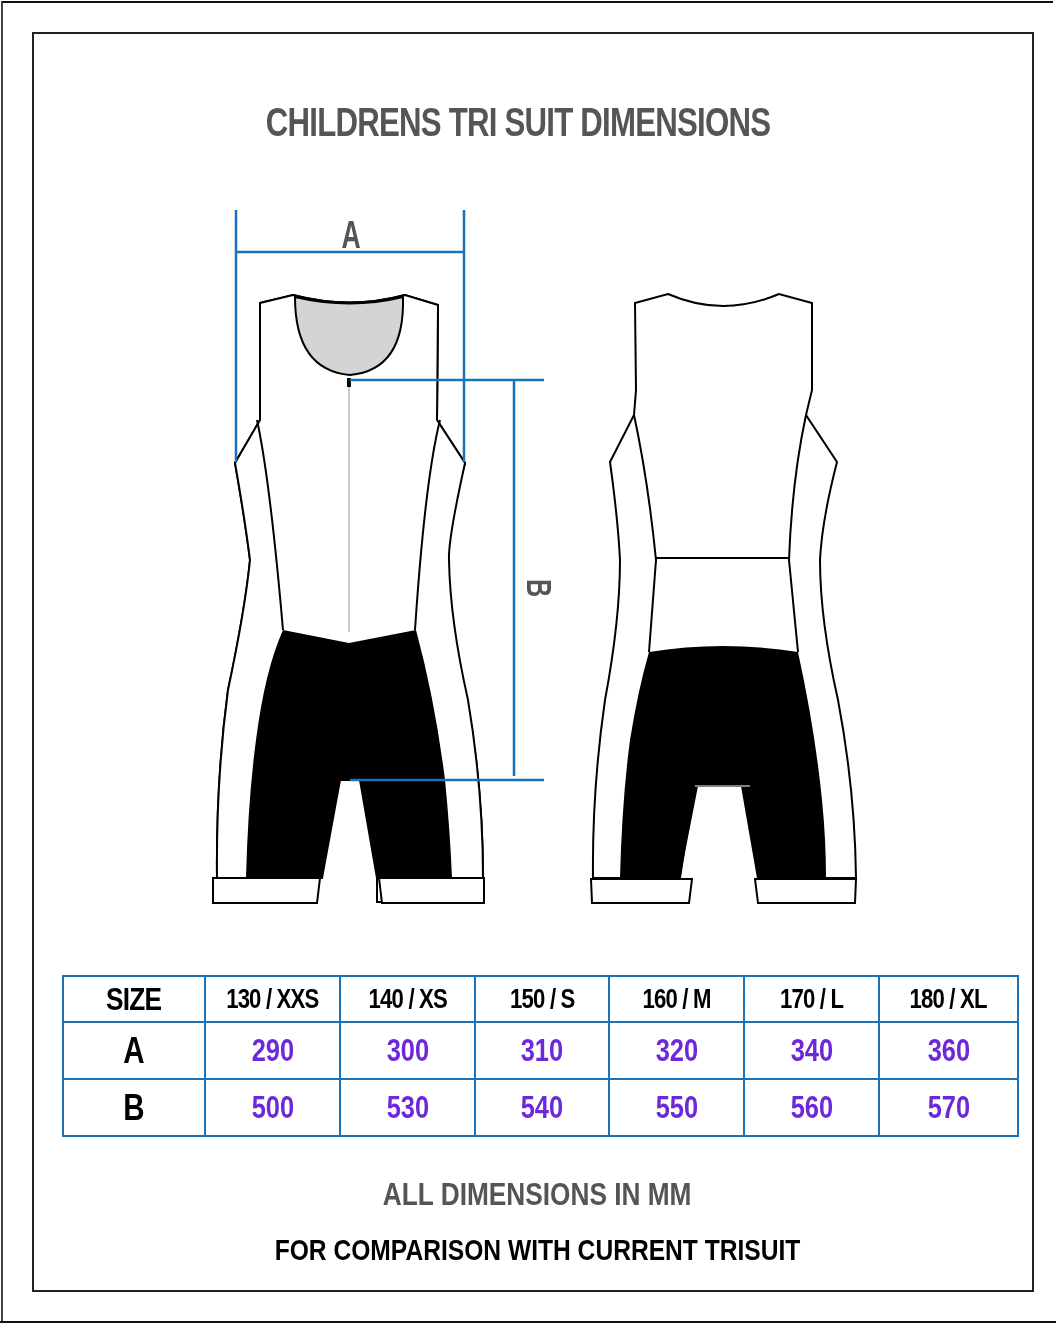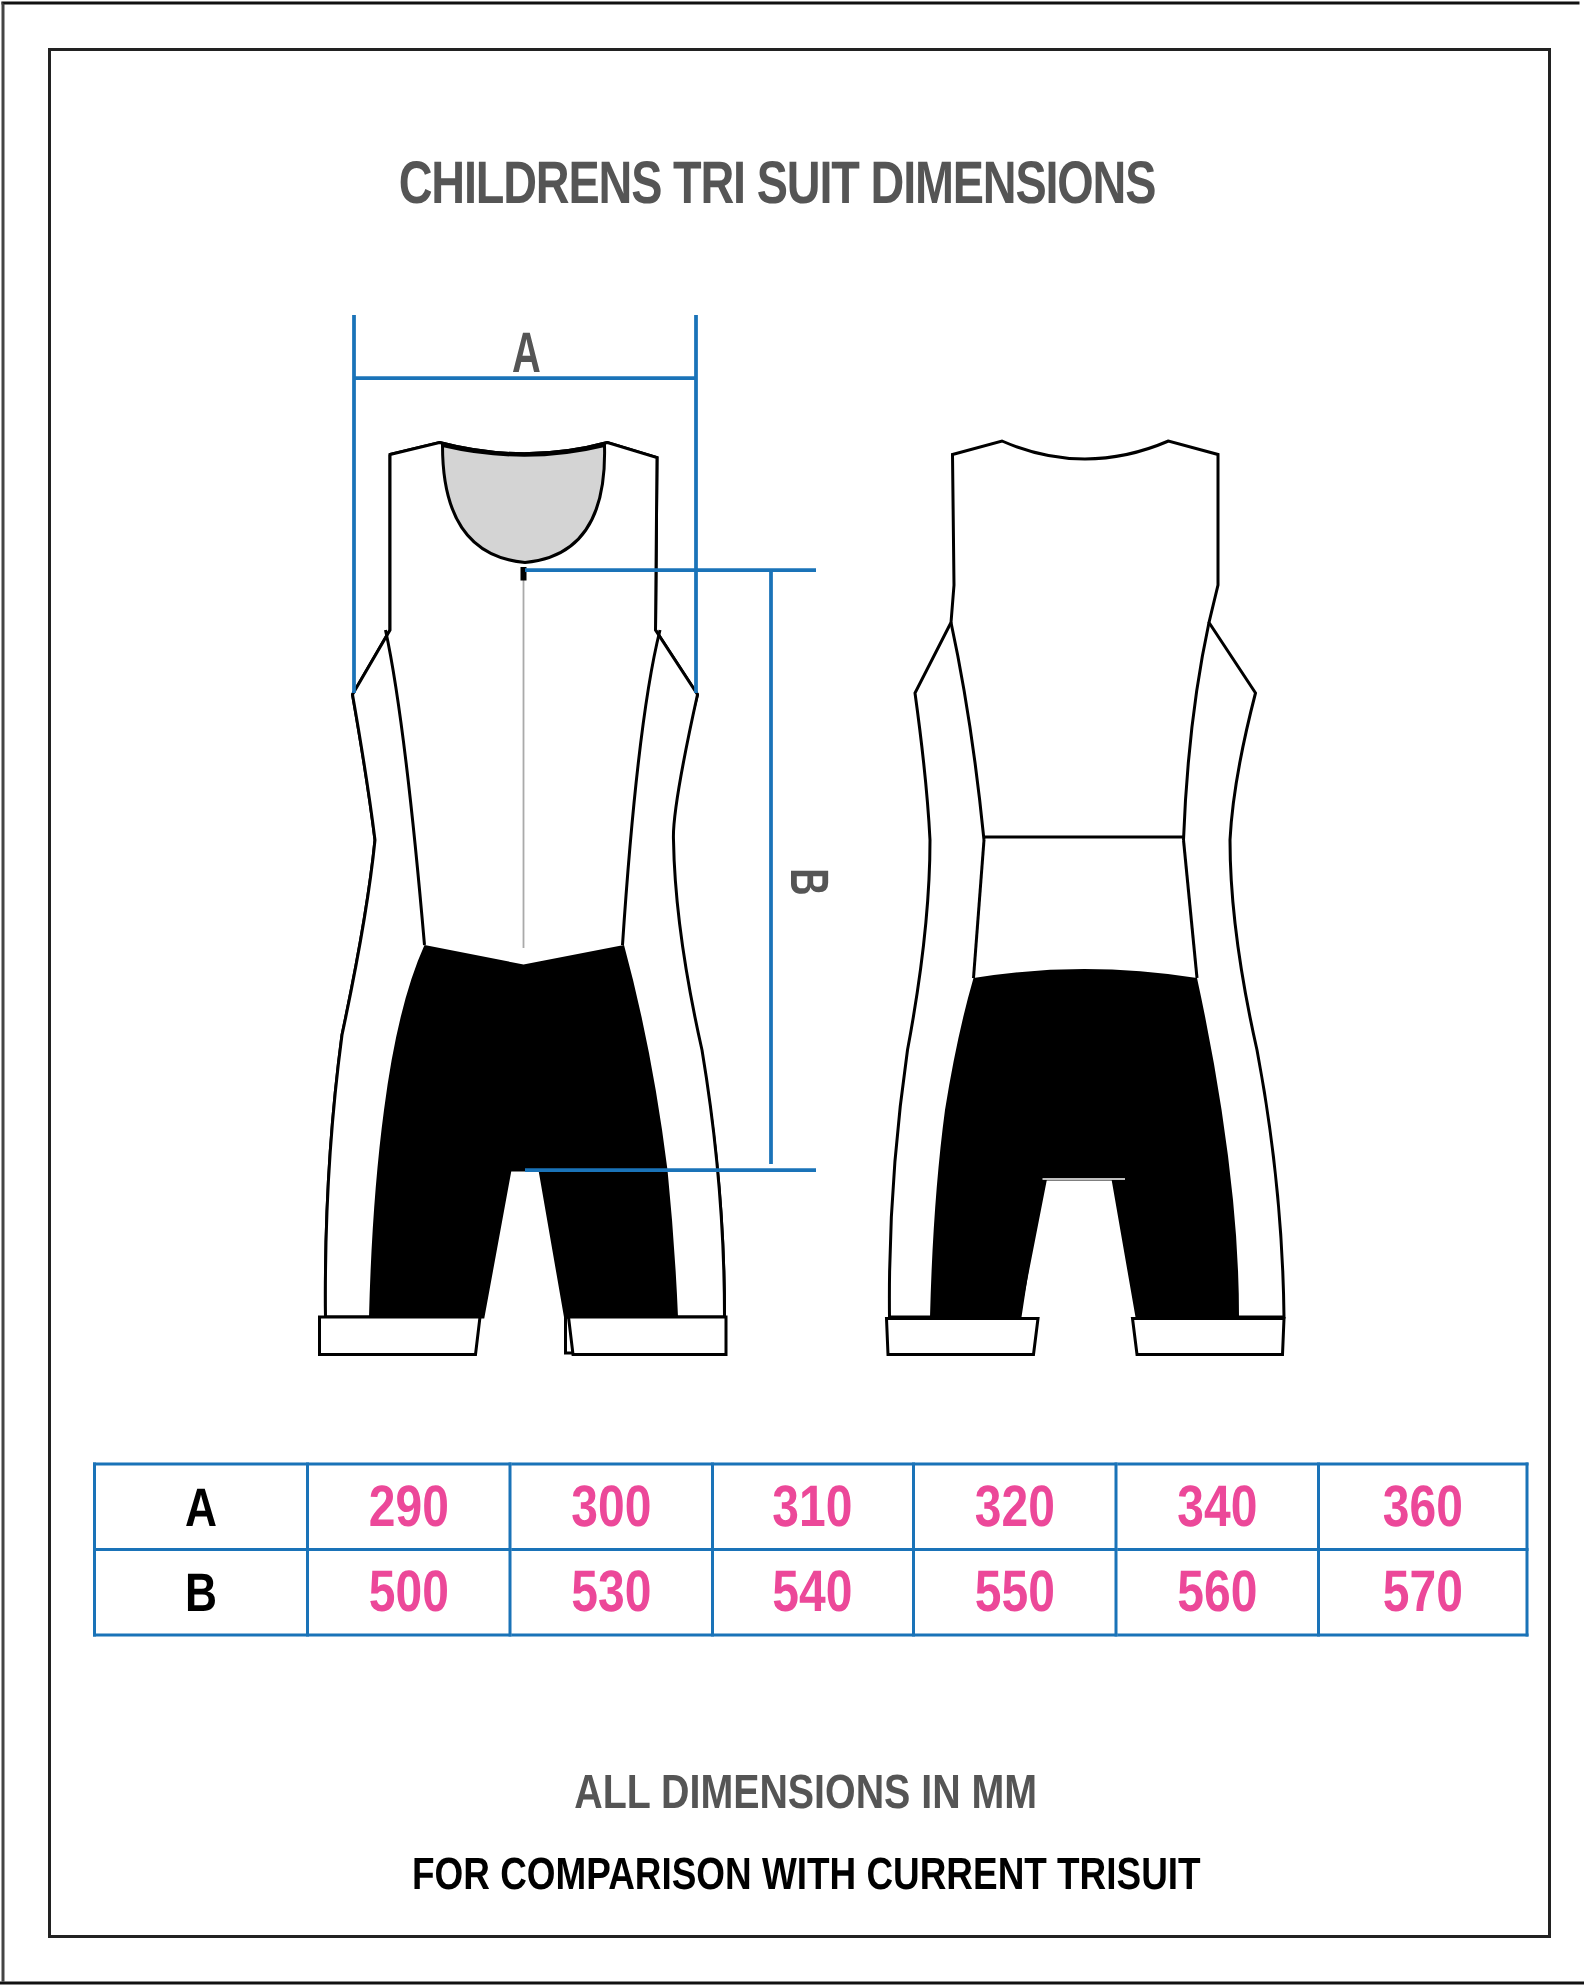--- a/index.html
+++ b/index.html
@@ -13,21 +13,21 @@
   .title { position: absolute; left: 0; top: 100px; width: 1036px; text-align: center;
            font-family: "Liberation Sans", sans-serif; font-weight: bold; font-size: 40px;
            color: #555555; letter-spacing: -1px; transform: scaleX(0.78); transform-origin: 518px 0; }
   svg.drawing { position: absolute; left: 0; top: 0; }
   .dim-label { font-family: "Liberation Sans", sans-serif; font-weight: bold; fill: #555555; }
   table.size-table { position: absolute; left: 62px; top: 975px; width: 955px;
                      border-collapse: collapse; table-layout: fixed; }
   table.size-table td { border: 2px solid #1a73b8; text-align: center; padding: 0;
                         font-family: "Liberation Sans", sans-serif; font-weight: bold; }
   table.size-table tr.hdr td { height: 44px; font-size: 27px; color: #000; letter-spacing: -1px; }
-  table.size-table tr.row td { height: 55px; font-size: 39px; color: #ec4899; }
+  table.size-table tr.row td { height: 55px; font-size: 31px; color: #6d28d9; }
   table.size-table td.rowlabel { color: #000 !important; font-size: 36px !important; }
   .cond { display: inline-block; transform: scaleX(0.82); }
   .note1 { position: absolute; left: 0; top: 1176px; width: 1075px; text-align: center;
            font-weight: bold; font-size: 32px; color: #555555; }
   .note2 { position: absolute; left: 0; top: 1233px; width: 1075px; text-align: center;
            font-weight: bold; font-size: 30px; color: #000; }
 </style>
 </head>
 <body>
 
@@ -99,20 +99,29 @@
   <colgroup>
     <col style="width:142px">
       <col style="width:135px">
       <col style="width:135px">
       <col style="width:134px">
     <col style="width:135px">
       <col style="width:135px">
       <col style="width:139px">
   </colgroup>
   <tbody>
+      <tr class="hdr">
+    <td><span class="cond" style="font-size:32px">SIZE</span></td>
+    <td><span class="cond">130 / XXS</span></td>
+    <td><span class="cond">140 / XS</span></td>
+    <td><span class="cond">150 / S</span></td>
+    <td><span class="cond">160 / M</span></td>
+    <td><span class="cond">170 / L</span></td>
+    <td><span class="cond">180 / XL</span></td>
+  </tr>
   <tr class="row">
     <td class="rowlabel"><span class="cond">A</span></td>
     <td><span class="cond">290</span></td>
     <td><span class="cond">300</span></td>
     <td><span class="cond">310</span></td>
     <td><span class="cond">320</span></td>
     <td><span class="cond">340</span></td>
     <td><span class="cond">360</span></td>
   </tr>
   <tr class="row">

